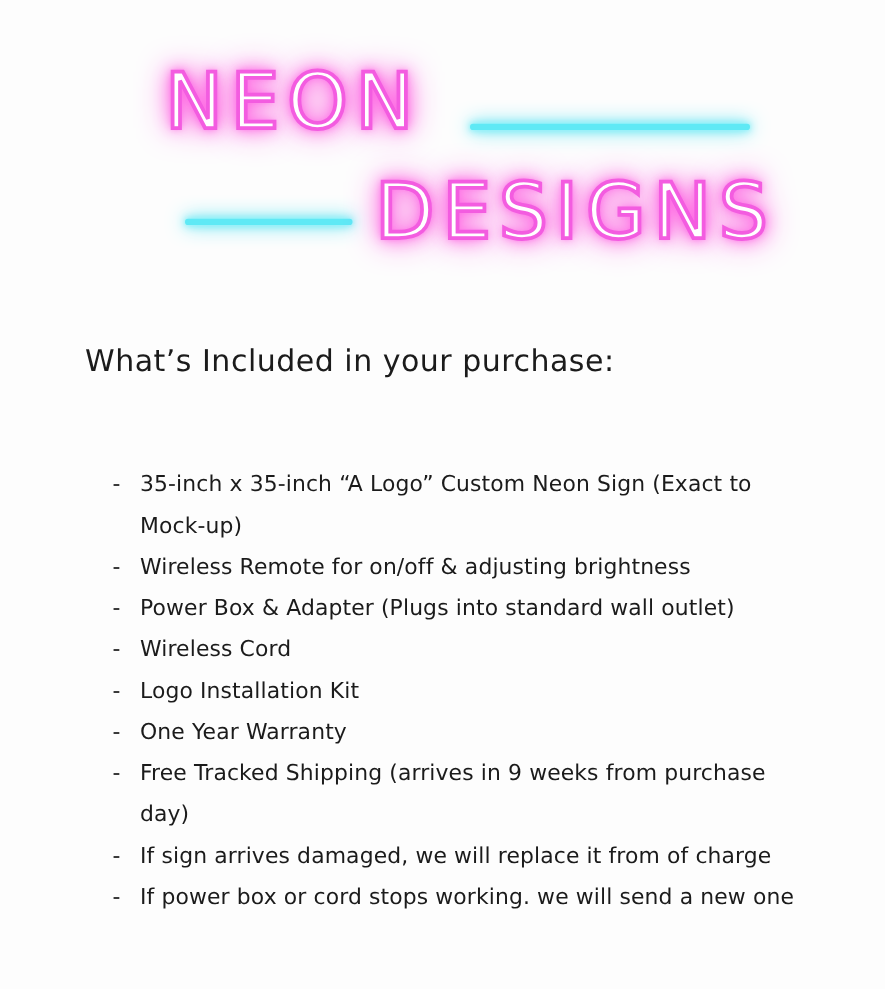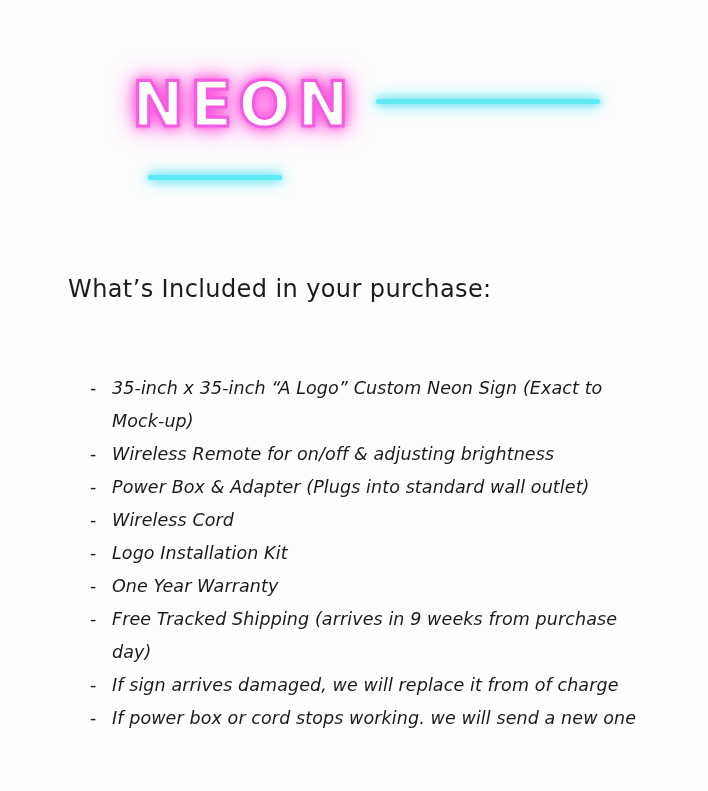--- a/index.html
+++ b/index.html
@@ -40,24 +40,23 @@
     -webkit-text-stroke: 3px #f35ce0;
     text-shadow:
       0 0 2px #ff9df0,
       0 0 6px #ff6ae6,
       0 0 14px #ff3fdc,
       0 0 26px #ff1fd2;
   }
 
   .word-neon {
     left: 132px;
-    top: 28px;
+    top: 4px;
     font-size: 62px;
     line-height: 66px;
-    font-weight: bold;
   }
 
   .word-designs {
     left: 300px;
     top: 92px;
     font-size: 62px;
     line-height: 66px;
   }
 
   .neon-bar {
@@ -117,32 +116,32 @@
 
   .dash {
     width: 22px;
     flex: 0 0 22px;
     color: #1b1b1b;
   }
 
   .item-text {
     flex: 1 1 auto;
     padding-right: 10px;
-    font-style: italic;
   }
 </style>
 </head>
 <body>
 
 <div class="page">
 
   <div class="logo-area">
     <div class="neon-word word-neon">NEON</div>
     <div class="neon-bar bar-top"></div>
     <div class="neon-bar bar-bottom"></div>
+    <div class="neon-word word-designs">DESIGNS</div>
   </div>
 
   <div class="heading">What’s Included in your purchase:</div>
 
   <ul class="list">
     <li class="list-item">
       <span class="dash">-</span>
       <span class="item-text">35-inch x 35-inch “A Logo” Custom Neon Sign (Exact to Mock-up)</span>
     </li>
     <li class="list-item">

